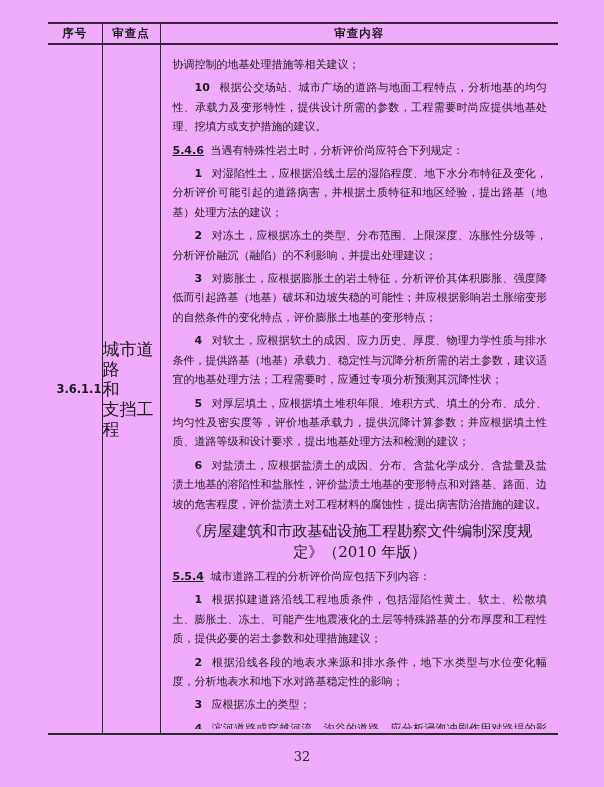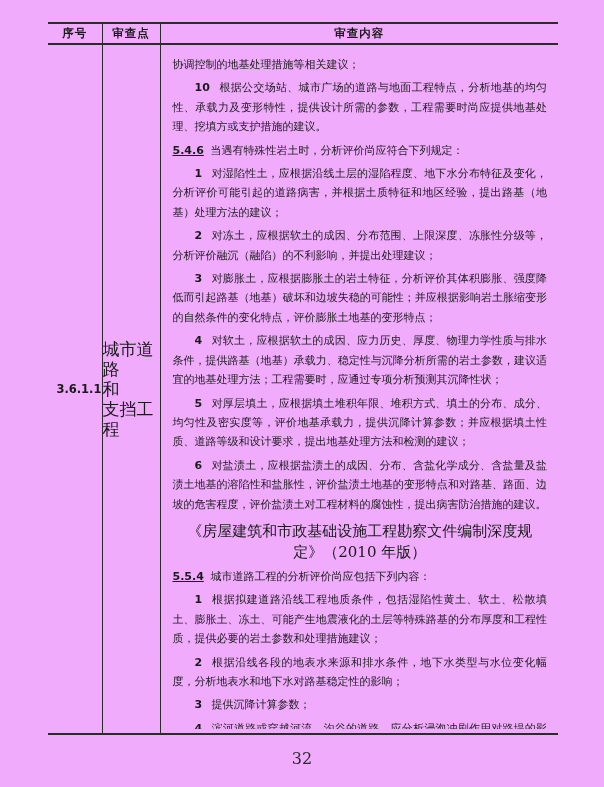--- a/index.html
+++ b/index.html
@@ -87,21 +87,21 @@
     margin-top: 7px;
     text-indent: 0;
     text-align: center;
   }
   .page-num {
     position: absolute;
     left: 0;
     right: 0;
     top: 749px;
     text-align: center;
-    font-size: 16px;
+    font-size: 13px;
     color: #2a2a2a;
   }
 </style>
 </head>
 <body>
 
 <div class="sheet">
 
   <table class="review-table">
     <colgroup>
@@ -123,30 +123,30 @@
           <div>城市道路</div>
           <div>和</div>
           <div>支挡工程</div>
         </td>
         <td class="content-cell">
           <div class="content-wrap">
             <p class="para">协调控制的地基处理措施等相关建议；</p>
             <p class="para ind"><b class="pnum">10</b><span>根据公交场站、城市广场的道路与地面工程特点，分析地基的均匀性、承载力及变形特性，提供设计所需的参数，工程需要时尚应提供地基处理、挖填方或支护措施的建议。</span></p>
             <p class="para sec"><b class="pnum">5.4.6</b><span>当遇有特殊性岩土时，分析评价尚应符合下列规定：</span></p>
             <p class="para ind"><b class="pnum">1</b><span>对湿陷性土，应根据沿线土层的湿陷程度、地下水分布特征及变化，分析评价可能引起的道路病害，并根据土质特征和地区经验，提出路基（地基）处理方法的建议；</span></p>
-            <p class="para ind"><b class="pnum">2</b><span>对冻土，应根据软土的成因、分布范围、上限深度、冻胀性分级等，分析评价融沉（融陷）的不利影响，并提出处理建议；</span></p>
+            <p class="para ind"><b class="pnum">2</b><span>对冻土，应根据冻土的类型、分布范围、上限深度、冻胀性分级等，分析评价融沉（融陷）的不利影响，并提出处理建议；</span></p>
             <p class="para ind"><b class="pnum">3</b><span>对膨胀土，应根据膨胀土的岩土特征，分析评价其体积膨胀、强度降低而引起路基（地基）破坏和边坡失稳的可能性；并应根据影响岩土胀缩变形的自然条件的变化特点，评价膨胀土地基的变形特点；</span></p>
             <p class="para ind"><b class="pnum">4</b><span>对软土，应根据软土的成因、应力历史、厚度、物理力学性质与排水条件，提供路基（地基）承载力、稳定性与沉降分析所需的岩土参数，建议适宜的地基处理方法；工程需要时，应通过专项分析预测其沉降性状；</span></p>
             <p class="para ind"><b class="pnum">5</b><span>对厚层填土，应根据填土堆积年限、堆积方式、填土的分布、成分、均匀性及密实度等，评价地基承载力，提供沉降计算参数；并应根据填土性质、道路等级和设计要求，提出地基处理方法和检测的建议；</span></p>
             <p class="para ind"><b class="pnum">6</b><span>对盐渍土，应根据盐渍土的成因、分布、含盐化学成分、含盐量及盐渍土地基的溶陷性和盐胀性，评价盐渍土地基的变形特点和对路基、路面、边坡的危害程度，评价盐渍土对工程材料的腐蚀性，提出病害防治措施的建议。</span></p>
             <p class="para doc-head">《房屋建筑和市政基础设施工程勘察文件编制深度规定》（2010 年版）</p>
             <p class="para sec"><b class="pnum">5.5.4</b><span>城市道路工程的分析评价尚应包括下列内容：</span></p>
             <p class="para ind"><b class="pnum">1</b><span>根据拟建道路沿线工程地质条件，包括湿陷性黄土、软土、松散填土、膨胀土、冻土、可能产生地震液化的土层等特殊路基的分布厚度和工程性质，提供必要的岩土参数和处理措施建议；</span></p>
             <p class="para ind"><b class="pnum">2</b><span>根据沿线各段的地表水来源和排水条件，地下水类型与水位变化幅度，分析地表水和地下水对路基稳定性的影响；</span></p>
-            <p class="para ind"><b class="pnum">3</b><span>提供沉降计算参数；</span></p>
+            <p class="para ind"><b class="pnum">3</b><span>应根据冻土的类型；</span></p>
             <p class="para ind"><b class="pnum">4</b><span>滨河道路或穿越河流、沟谷的道路，应分析浸泡冲刷作用对路堤的影响，对路基稳定性进行分析，提供路堤边坡稳定性验算参数，并提出处理措施建议；</span></p>
             <p class="para ind"><b class="pnum">5</b><span>填方路段应对路基填筑可用材料质量及开采运输条件作出评价，并提出料场选择、材料击实性指标、填筑压实质量控制措施建议；</span></p>
 
           </div>
         </td>
       </tr>
     </tbody>
   </table>
 
   <div class="page-num">32</div>

